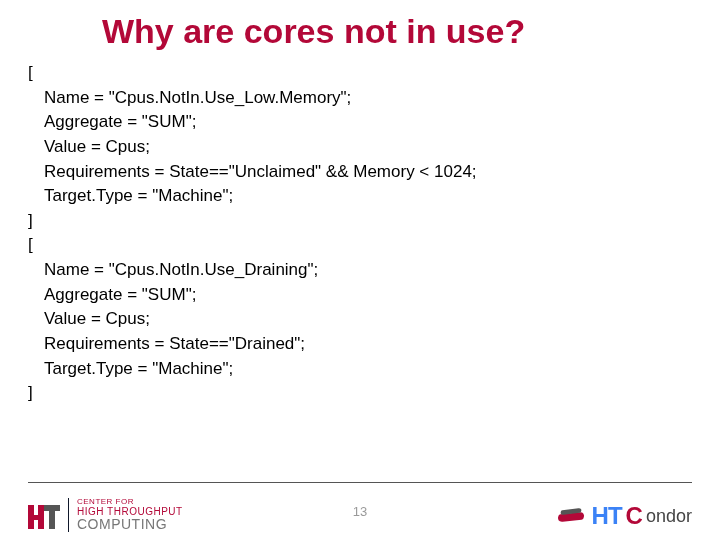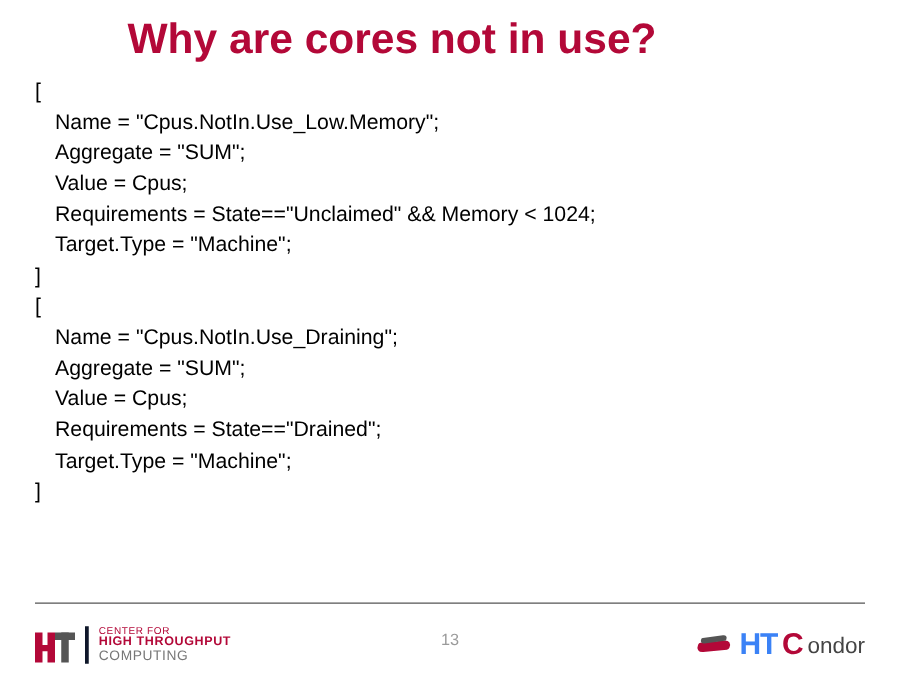--- a/index.html
+++ b/index.html
@@ -87,37 +87,37 @@
     width: 16px; height: 6px;
     background: #555;
   }
   .ht-mark .tstem {
     position: absolute;
     left: 21px; top: 6px;
     width: 6px; height: 24px;
     background: #555;
   }
   .logo-left-text {
-    border-left: 3px solid #0f172a;
+    border-left: 1px solid #0f172a;
     padding-left: 8px;
     line-height: 1.05;
   }
   .logo-left-text .small {
     font-size: 8px;
     letter-spacing: 0.5px;
     color: #b30838;
   }
   .logo-left-text .big {
     font-size: 10px;
     letter-spacing: 0.5px;
     color: #b30838;
-    font-weight: bold;
+    font-weight: normal;
   }
   .logo-left-text .sub {
-    font-size: 11px;
+    font-size: 14px;
     letter-spacing: 0.5px;
     color: #777;
   }
   
   .logo-right {
     position: absolute;
     right: 28px;
     bottom: 10px;
     display: flex;
     align-items: center;

